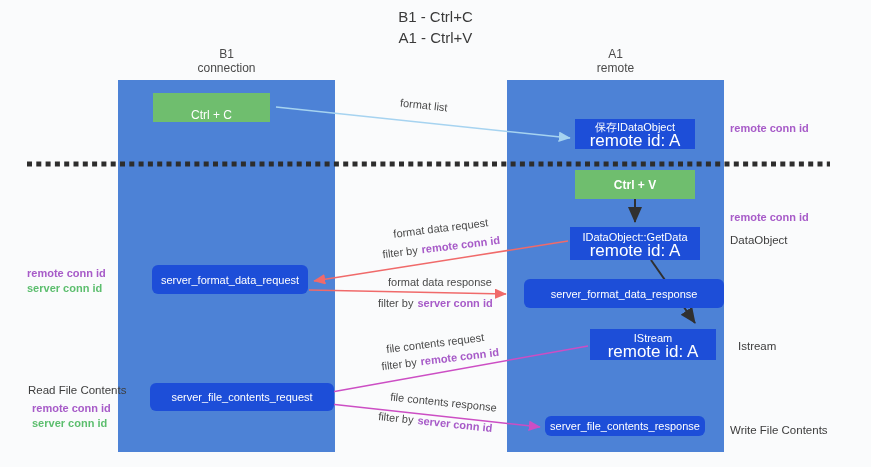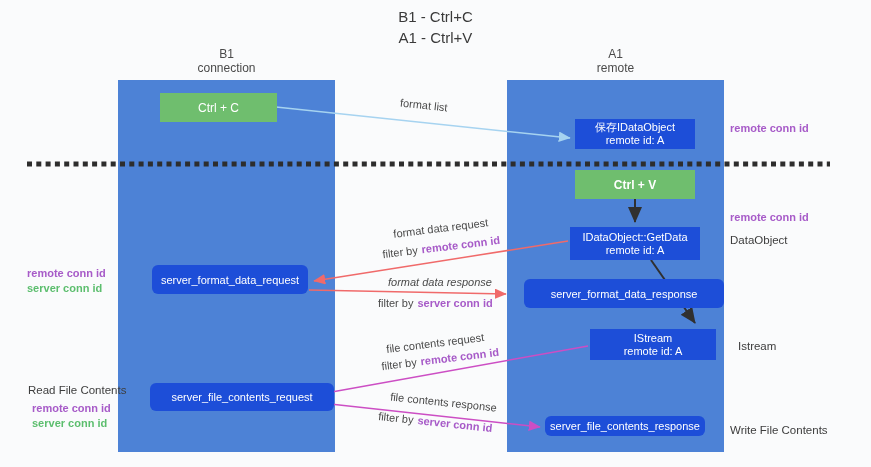--- a/index.html
+++ b/index.html
@@ -14,21 +14,21 @@
   .lane-header.right{left:507px;top:47px;width:217px;}
   .lane{position:absolute;top:80px;width:217px;height:372px;background:#4D82D6;}
   .lane.left{left:118px;}
   .lane.right{left:507px;}
   svg.overlay{position:absolute;left:0;top:0;z-index:2;pointer-events:none;}
   .node{position:absolute;z-index:3;display:flex;flex-direction:column;align-items:center;
     justify-content:center;color:#fff;text-align:center;}
   .node.green{background:#6FBE6E;font-size:12px;}
   .node.orange{background:#1d4ed8;}
   .node .l1{font-size:11px;line-height:13px;}
-  .node .l2{font-size:11px;line-height:13px;}
+  .node .l2{font-size:17px;line-height:13px;}
   .node.single{font-size:11px;border-radius:6px;}
   .side-label{position:absolute;z-index:3;font-size:11.5px;white-space:nowrap;color:#3d3d3d;}
   .purple{color:#A75BC8;font-weight:bold;font-size:11px;}
   .greentx{color:#5CBE6E;font-weight:bold;font-size:11px;}
   .arrow-label{position:absolute;z-index:3;font-size:11px;color:#4a4a4a;white-space:nowrap;}
   .rot-up{transform:rotate(-7deg);}
   .rot-down{transform:rotate(6deg);}
   .fb{margin-right:4px;}
   .stack{line-height:15px;}
 </style>
@@ -77,21 +77,21 @@
     <line x1="635" y1="199" x2="635" y2="222" stroke="#303030" stroke-width="2" marker-end="url(#mblack)"></line>
     <line x1="651" y1="260" x2="695" y2="323" stroke="#303030" stroke-width="2" marker-end="url(#mblack)"></line>
 
     <line x1="568" y1="241" x2="314" y2="281" stroke="#F06A6A" stroke-width="1.5" marker-end="url(#mred)"></line>
     <line x1="309" y1="290" x2="506" y2="294" stroke="#F06A6A" stroke-width="1.5" marker-end="url(#mred)"></line>
 
     <line x1="588" y1="346" x2="315" y2="395" stroke="#CC4EC4" stroke-width="1.5" marker-end="url(#mmag)"></line>
     <line x1="312" y1="402" x2="540" y2="427" stroke="#CC4EC4" stroke-width="1.5" marker-end="url(#mmag)"></line>
   </svg>
 
-  <div class="node green" style="left:160px;top:93px;width:117px;height:29px;">
+  <div class="node green" style="left:153px;top:93px;width:117px;height:29px;justify-content:flex-end;">
     <div>Ctrl + C</div>
   </div>
 
   <div class="node orange" style="left:575px;top:119px;width:120px;height:30px;">
     <div class="l1">保存IDataObject</div>
     <div class="l2">remote id: A</div>
   </div>
 
   <div class="node green" style="left:575px;top:170px;width:120px;height:29px;font-weight:bold;">
     <div>Ctrl + V</div>
@@ -139,21 +139,21 @@
     <div class="greentx">server conn id</div>
   </div>
 
   <div class="arrow-label rot-down" style="left:400px;top:99px;">format list</div>
 
   <div class="arrow-label rot-up" style="left:393px;top:222px;">format data request</div>
   <div class="arrow-label rot-up" style="left:382px;top:241px;">
     <span class="fb">filter by</span><span class="purple">remote conn id</span>
   </div>
 
-  <div class="arrow-label" style="left:388px;top:276px;font-style:italic;">format data response</div>
+  <div class="arrow-label" style="left:388px;top:276px;">format data response</div>
   <div class="arrow-label" style="left:378px;top:297px;">
     <span class="fb">filter by</span><span class="purple">server conn id</span>
   </div>
 
   <div class="arrow-label rot-up" style="left:386px;top:337px;">file contents request</div>
   <div class="arrow-label rot-up" style="left:381px;top:353px;">
     <span class="fb">filter by</span><span class="purple">remote conn id</span>
   </div>
 
   <div class="arrow-label rot-down" style="left:390px;top:396px;">file contents response</div>

